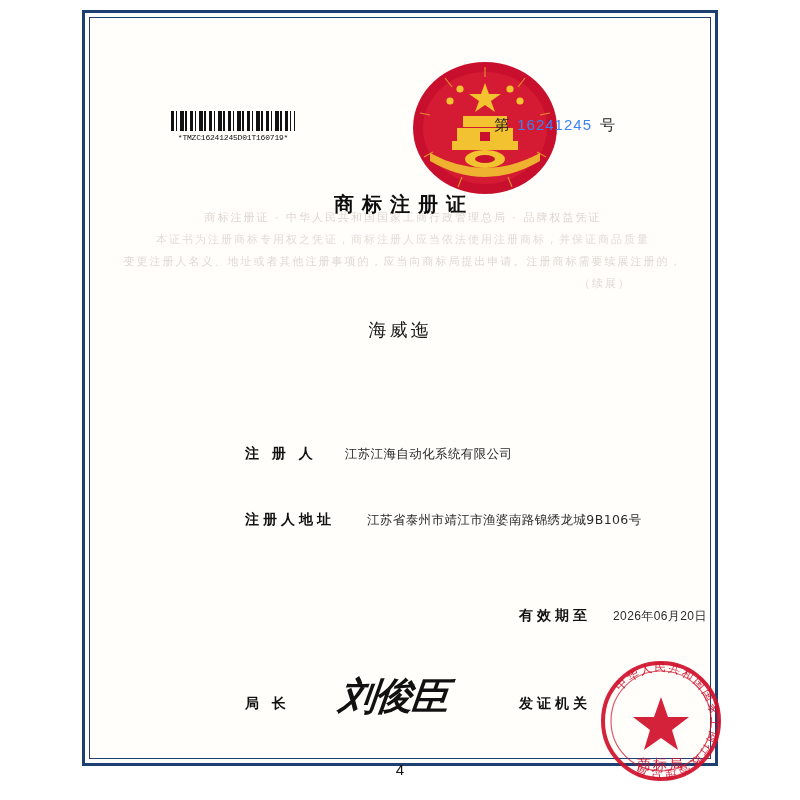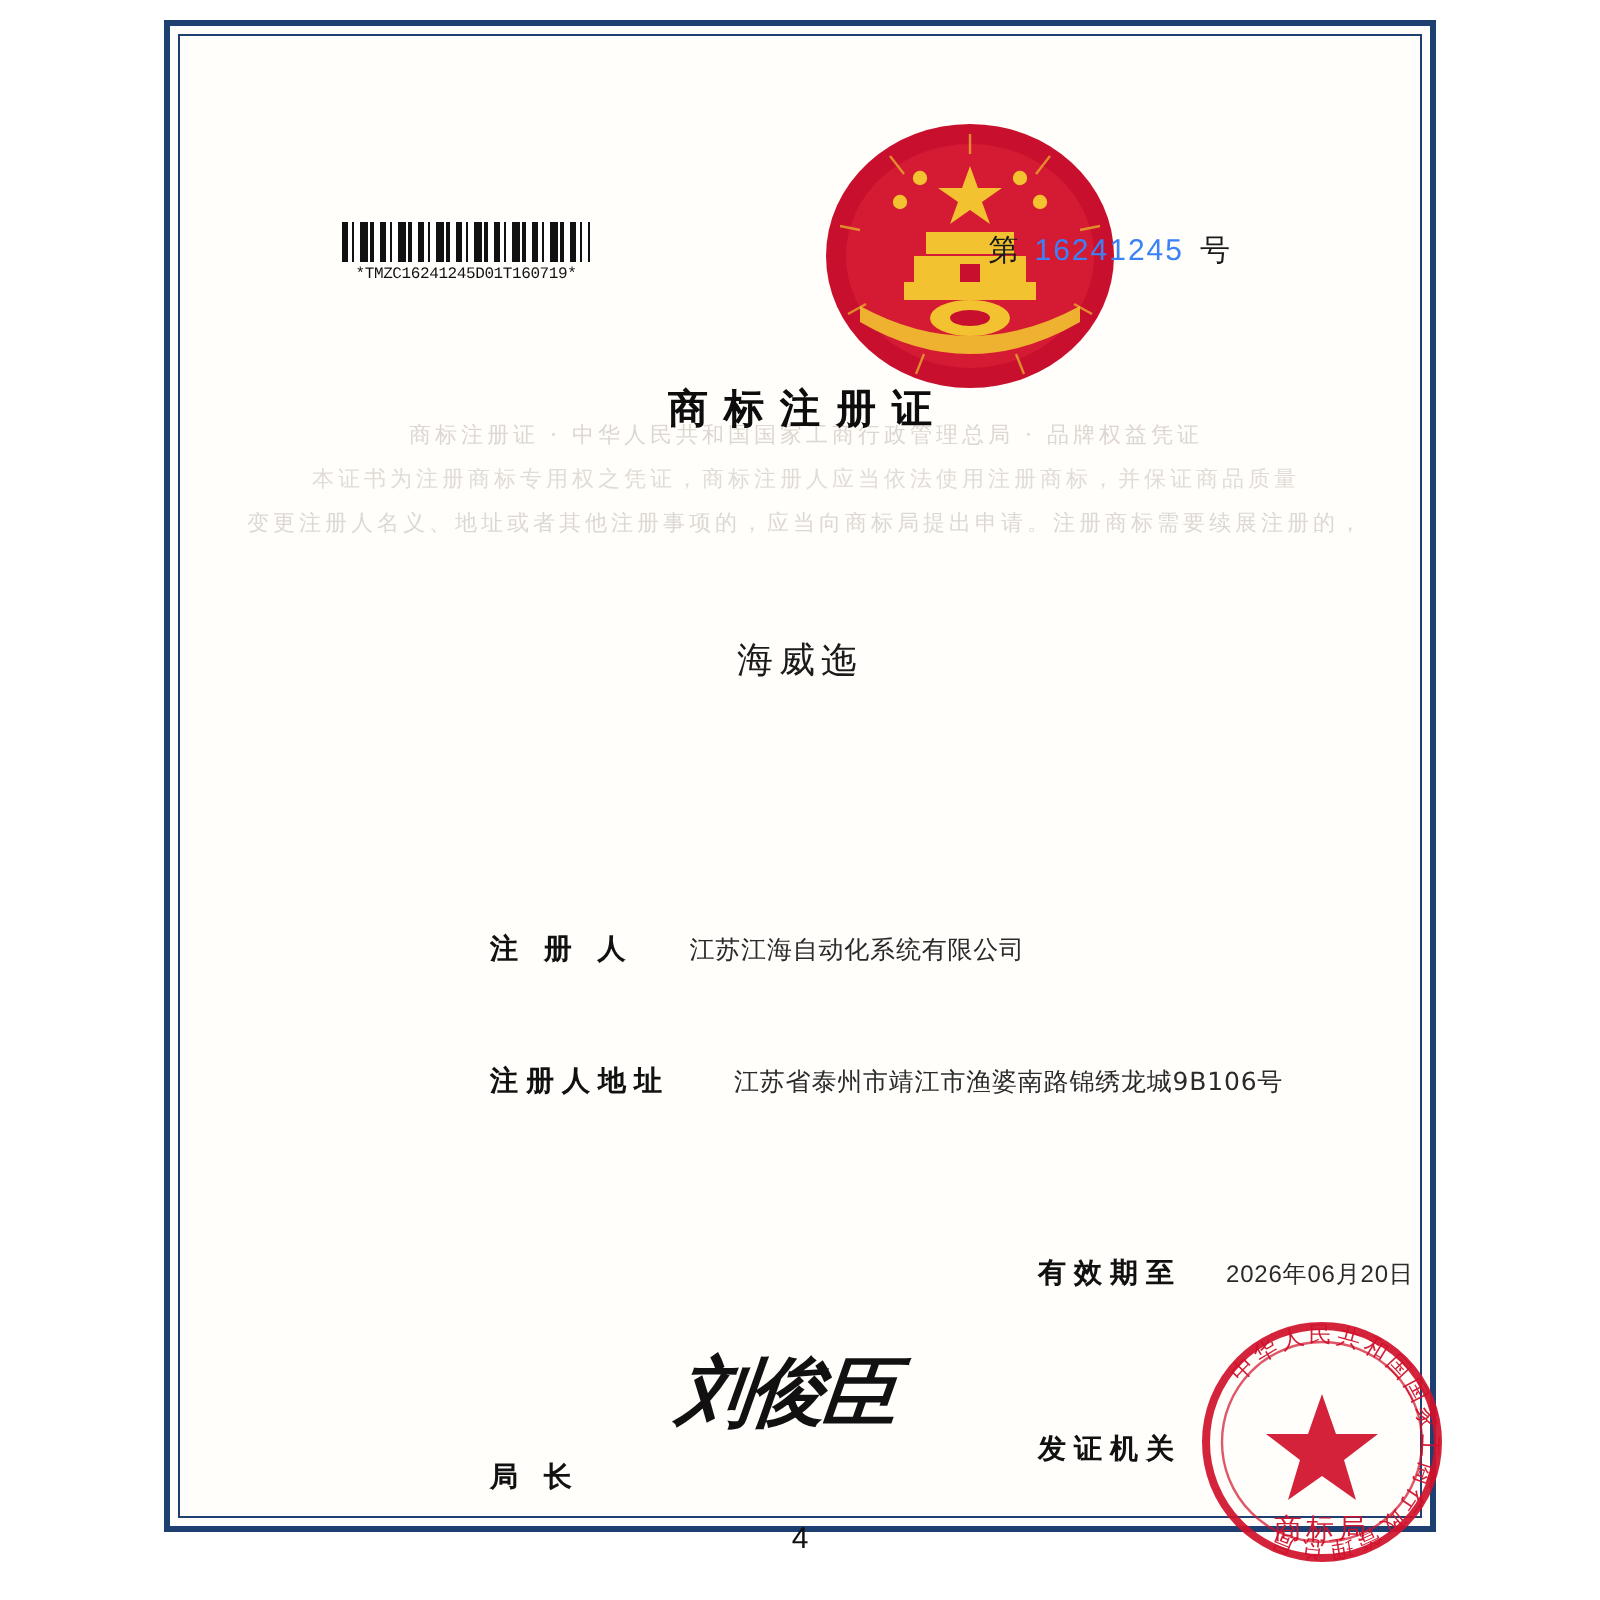--- a/index.html
+++ b/index.html
@@ -142,21 +142,20 @@
     font-size: 18px;
     letter-spacing: 3px;
     color: #1b1b1b;
   }
 
   
   .field {
     position: absolute;
     display: flex;
     align-items: baseline;
-    margin-top: 21px;
   }
   .field-label {
     font-family: "DejaVu Sans", sans-serif;
     font-size: 14px;
     font-weight: bold;
     color: #111;
     letter-spacing: 4px;
     white-space: nowrap;
   }
   .field-value {
@@ -167,21 +166,21 @@
     white-space: nowrap;
   }
   #row-registrant { left: 160px; top: 432px; }
   #row-registrant .field-value { margin-left: 28px; }
   #row-address { left: 160px; top: 498px; gap: 18px; }
   #row-address .field-value { margin-left: 14px; }
   #row-date { left: 160px; top: 594px; }
   #row-date .field-value { margin-left: 24px; font-family: "Liberation Sans", sans-serif; font-size: 12px; }
   #row-expiry { left: 434px; top: 594px; }
   #row-expiry .field-value { margin-left: 22px; font-family: "Liberation Sans", sans-serif; font-size: 12px; }
-  #row-director { left: 160px; top: 696px; }
+  #row-director { left: 160px; top: 682px; }
   #row-issuer { left: 434px; top: 682px; }
 
   
   .signature {
     position: absolute;
     left: 254px;
     top: 658px;
     font-family: "DejaVu Serif", serif;
     font-size: 38px;
     font-weight: bold;
@@ -218,20 +217,21 @@
 
 <div class="page">
 
   <div class="certificate">
     <div class="certificate-inner"></div>
 
     <div class="watermark">
       <div>商标注册证 · 中华人民共和国国家工商行政管理总局 · 品牌权益凭证</div>
       <div>本证书为注册商标专用权之凭证，商标注册人应当依法使用注册商标，并保证商品质量</div>
       <div>变更注册人名义、地址或者其他注册事项的，应当向商标局提出申请。注册商标需要续展注册的，</div>
+      <div>（续展）</div>
     </div>
 
     <div class="barcode">
       <div class="barcode-bars"></div>
       <div class="barcode-text">*TMZC16241245D01T160719*</div>
     </div>
 
     <div class="emblem">
       <svg width="170" height="150" viewBox="0 0 170 150" xmlns="http://www.w3.org/2000/svg">
 

